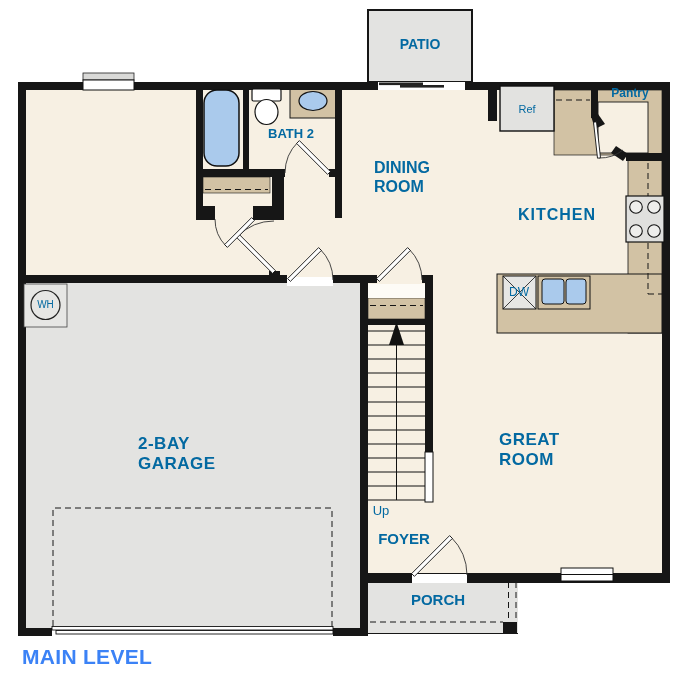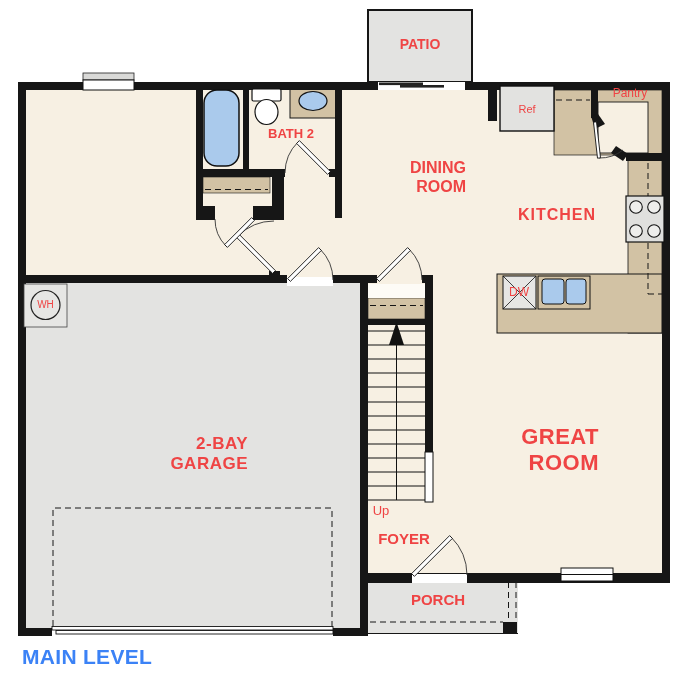--- a/index.html
+++ b/index.html
@@ -7,22 +7,22 @@
     position:relative;
     width:687px;height:687px;
     background:#ffffff;
     font-family:"Liberation Sans", sans-serif;
     overflow:hidden;
   }
   #plan svg{position:absolute;left:0;top:0;}
   .lbl{
     position:absolute;
     transform:translate(-50%,-50%);
-    color:#ef4444;
-    text-align:right;
+    color:#0369a1;
+    text-align:left;
     white-space:nowrap;
     line-height:1.18;
     user-select:none;
   }
   .lbl.wrap{white-space:normal;}
   .b{font-weight:bold;}
   .title{
     position:absolute;
     color:#3b82f6;
     font-weight:bold;
@@ -207,23 +207,23 @@
         <path d="M599,158 A37,37 0 0 0 623,150" fill="none" stroke="#333" stroke-width="0.9"></path>
         <polygon points="593.5,122.2 597.5,158.2 600.5,157.8 596.5,121.8" fill="#fff" stroke="#111" stroke-width="0.9"></polygon>
       </g>
     </g>
   </svg>
 
   <div class="lbl b" style="left:420px;top:44px;font-size:14px;">PATIO</div>
   <div class="lbl b" style="left:291px;top:134px;font-size:13px;">BATH 2</div>
   <div class="lbl b wrap" style="left:420px;top:178px;font-size:16px;width:92px;">DINING ROOM</div>
   <div class="lbl b" style="left:557px;top:215px;font-size:16px;letter-spacing:1px;">KITCHEN</div>
-  <div class="lbl" style="left:630px;top:93px;font-size:12px;">Pantry</div>
+  <div class="lbl" style="left:630px;top:93px;font-size:12px;font-weight:bold;">Pantry</div>
   <div class="lbl" style="left:527px;top:109px;font-size:11px;">Ref</div>
   <div class="lbl" style="left:519px;top:292px;font-size:12px;">DW</div>
-  <div class="lbl b wrap" style="left:549px;top:450px;font-size:22px;width:100px;letter-spacing:0.5px;">GREAT ROOM</div>
+  <div class="lbl b wrap" style="left:549px;top:450px;font-size:17px;width:100px;letter-spacing:0.5px;">GREAT ROOM</div>
   <div class="lbl b wrap" style="left:193px;top:454px;font-size:17px;width:110px;letter-spacing:0.5px;">2-BAY GARAGE</div>
   <div class="lbl" style="left:381px;top:511px;font-size:13px;">Up</div>
   <div class="lbl b" style="left:404px;top:539px;font-size:15px;">FOYER</div>
   <div class="lbl b" style="left:438px;top:600px;font-size:15px;">PORCH</div>
   <div class="lbl" style="left:45.5px;top:305px;font-size:10px;">WH</div>
   <div class="title" style="left:22px;top:645px;">MAIN LEVEL</div>
 </div>
 
 </body></html>

